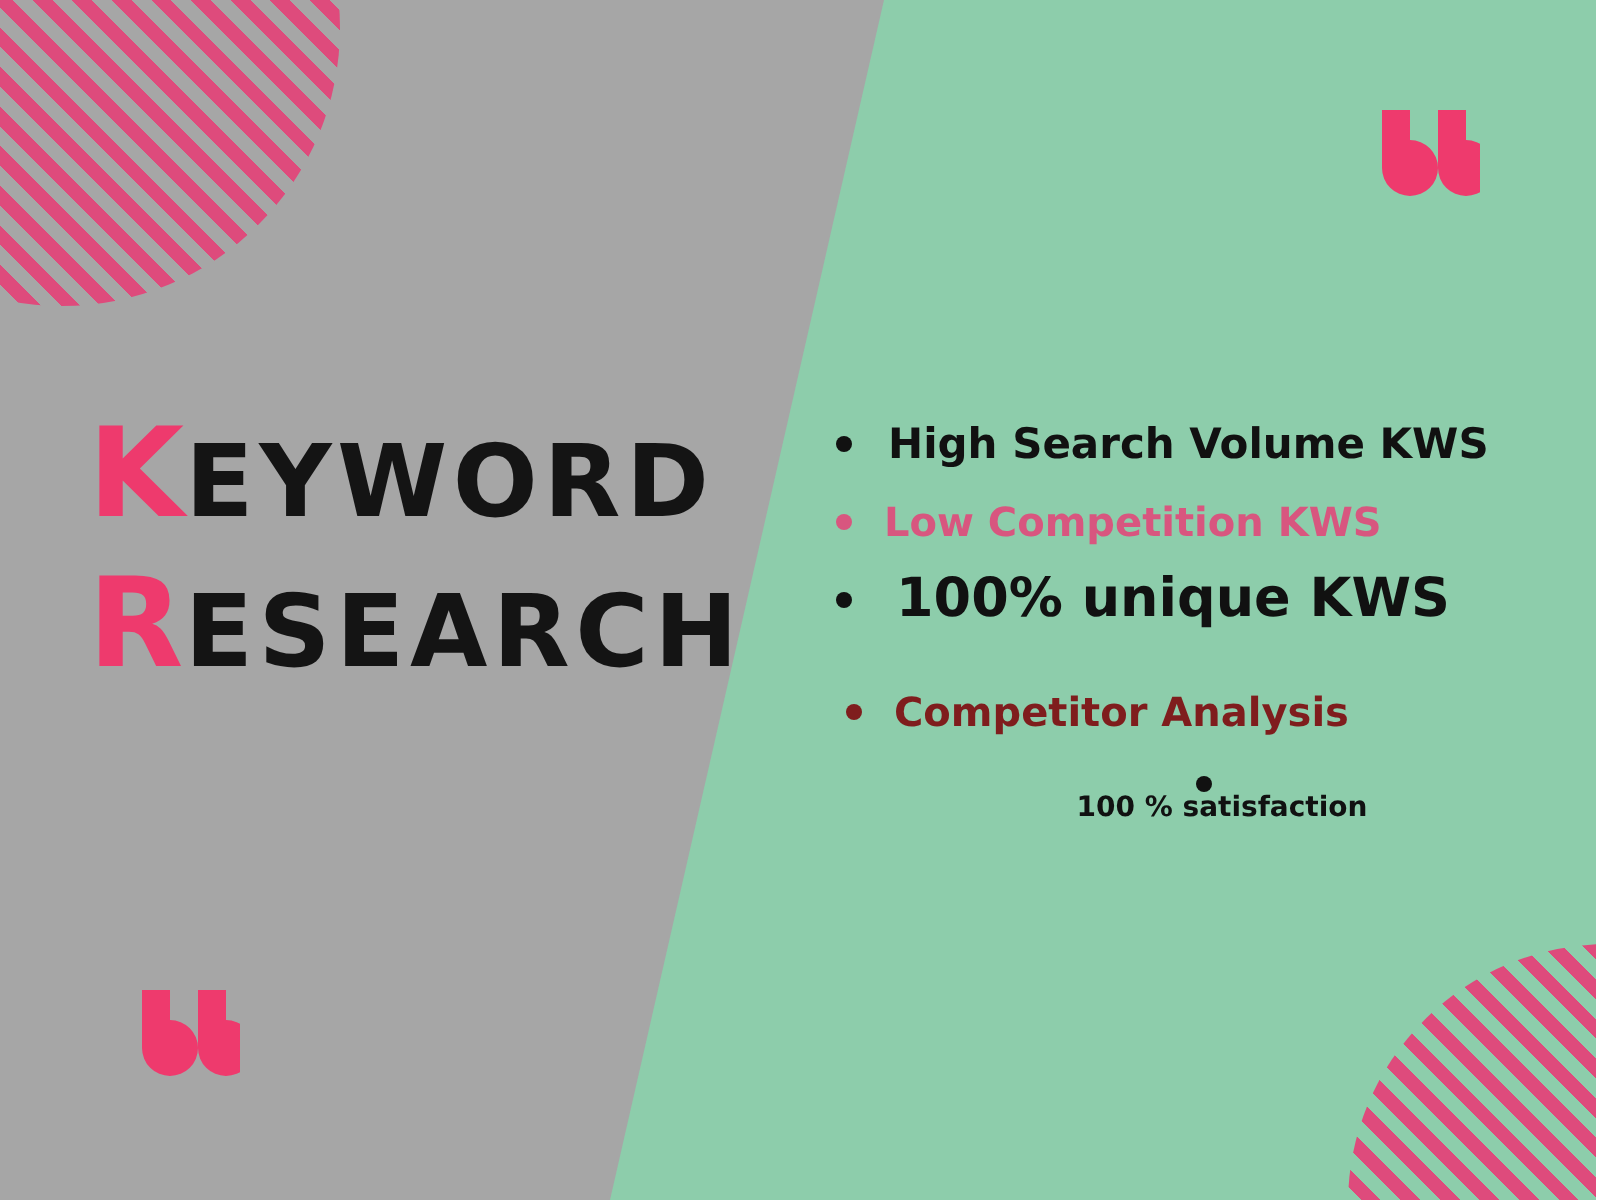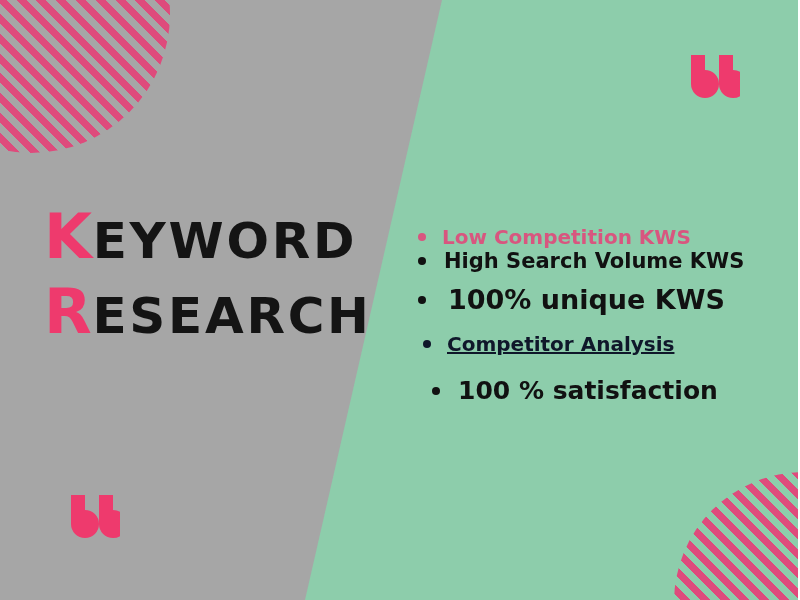--- a/index.html
+++ b/index.html
@@ -117,22 +117,22 @@
     flex: 0 0 auto;
     border-radius: 50%;
     background: currentColor;
   }
   .bullet-text { display: inline-block; }
 
   
   .bullet-item.i0 { margin-top: 0px;  font-size: 21px; padding-left: 8px; }
   .bullet-item.i1 { margin-top: 15px; font-size: 20px; padding-left: 8px; color: #d8567f; }
   .bullet-item.i2 { margin-top: 11px; font-size: 27px; padding-left: 8px; }
-  .bullet-item.i3 { margin-top: 17px; font-size: 20px; padding-left: 13px; color: #0f172a; text-decoration: underline; }
-  .bullet-item.i4 { margin-top: 20px; font-size: 25px; padding-left: 22px; }
+  .bullet-item.i3 { margin-top: 29px; font-size: 20px; padding-left: 13px; color: #7f1d1d; }
+  .bullet-item.i4 { margin-top: 20px; font-size: 14px; padding-left: 22px; flex-direction: column; }
 
   .bullet-item.i0 .bullet-dot { width: 8px; height: 8px; margin-right: 18px; }
   .bullet-item.i1 .bullet-dot { width: 8px; height: 8px; margin-right: 16px; }
   .bullet-item.i2 .bullet-dot { width: 8px; height: 8px; margin-right: 22px; }
   .bullet-item.i3 .bullet-dot { width: 8px; height: 8px; margin-right: 16px; }
   .bullet-item.i4 .bullet-dot { width: 8px; height: 8px; margin-right: 18px; }
 </style>
 </head>
 <body>
 
@@ -157,27 +157,27 @@
       <path d="M41 0 L55 0 L55 15 A14 14 0 1 1 41 29 Z" fill="#ee3a6d"></path>
     </svg>
   </div>
 
   <div class="title-block">
     <p class="title-line line-1"><span class="cap">K</span><span>eyword</span></p>
     <p class="title-line line-2"><span class="cap">R</span><span>esearch</span></p>
   </div>
 
   <ul class="bullet-list">
+    <li class="bullet-item i0">
+      <span class="bullet-dot"></span>
+      <span class="bullet-text">High Search Volume KWS</span>
+    </li>
     <li class="bullet-item i1">
       <span class="bullet-dot"></span>
       <span class="bullet-text">Low Competition KWS</span>
-    </li>
-    <li class="bullet-item i0">
-      <span class="bullet-dot"></span>
-      <span class="bullet-text">High Search Volume KWS</span>
     </li>
     <li class="bullet-item i2">
       <span class="bullet-dot"></span>
       <span class="bullet-text"> 100% unique KWS</span>
     </li>
     <li class="bullet-item i3">
       <span class="bullet-dot"></span>
       <span class="bullet-text">Competitor Analysis</span>
     </li>
     <li class="bullet-item i4">

